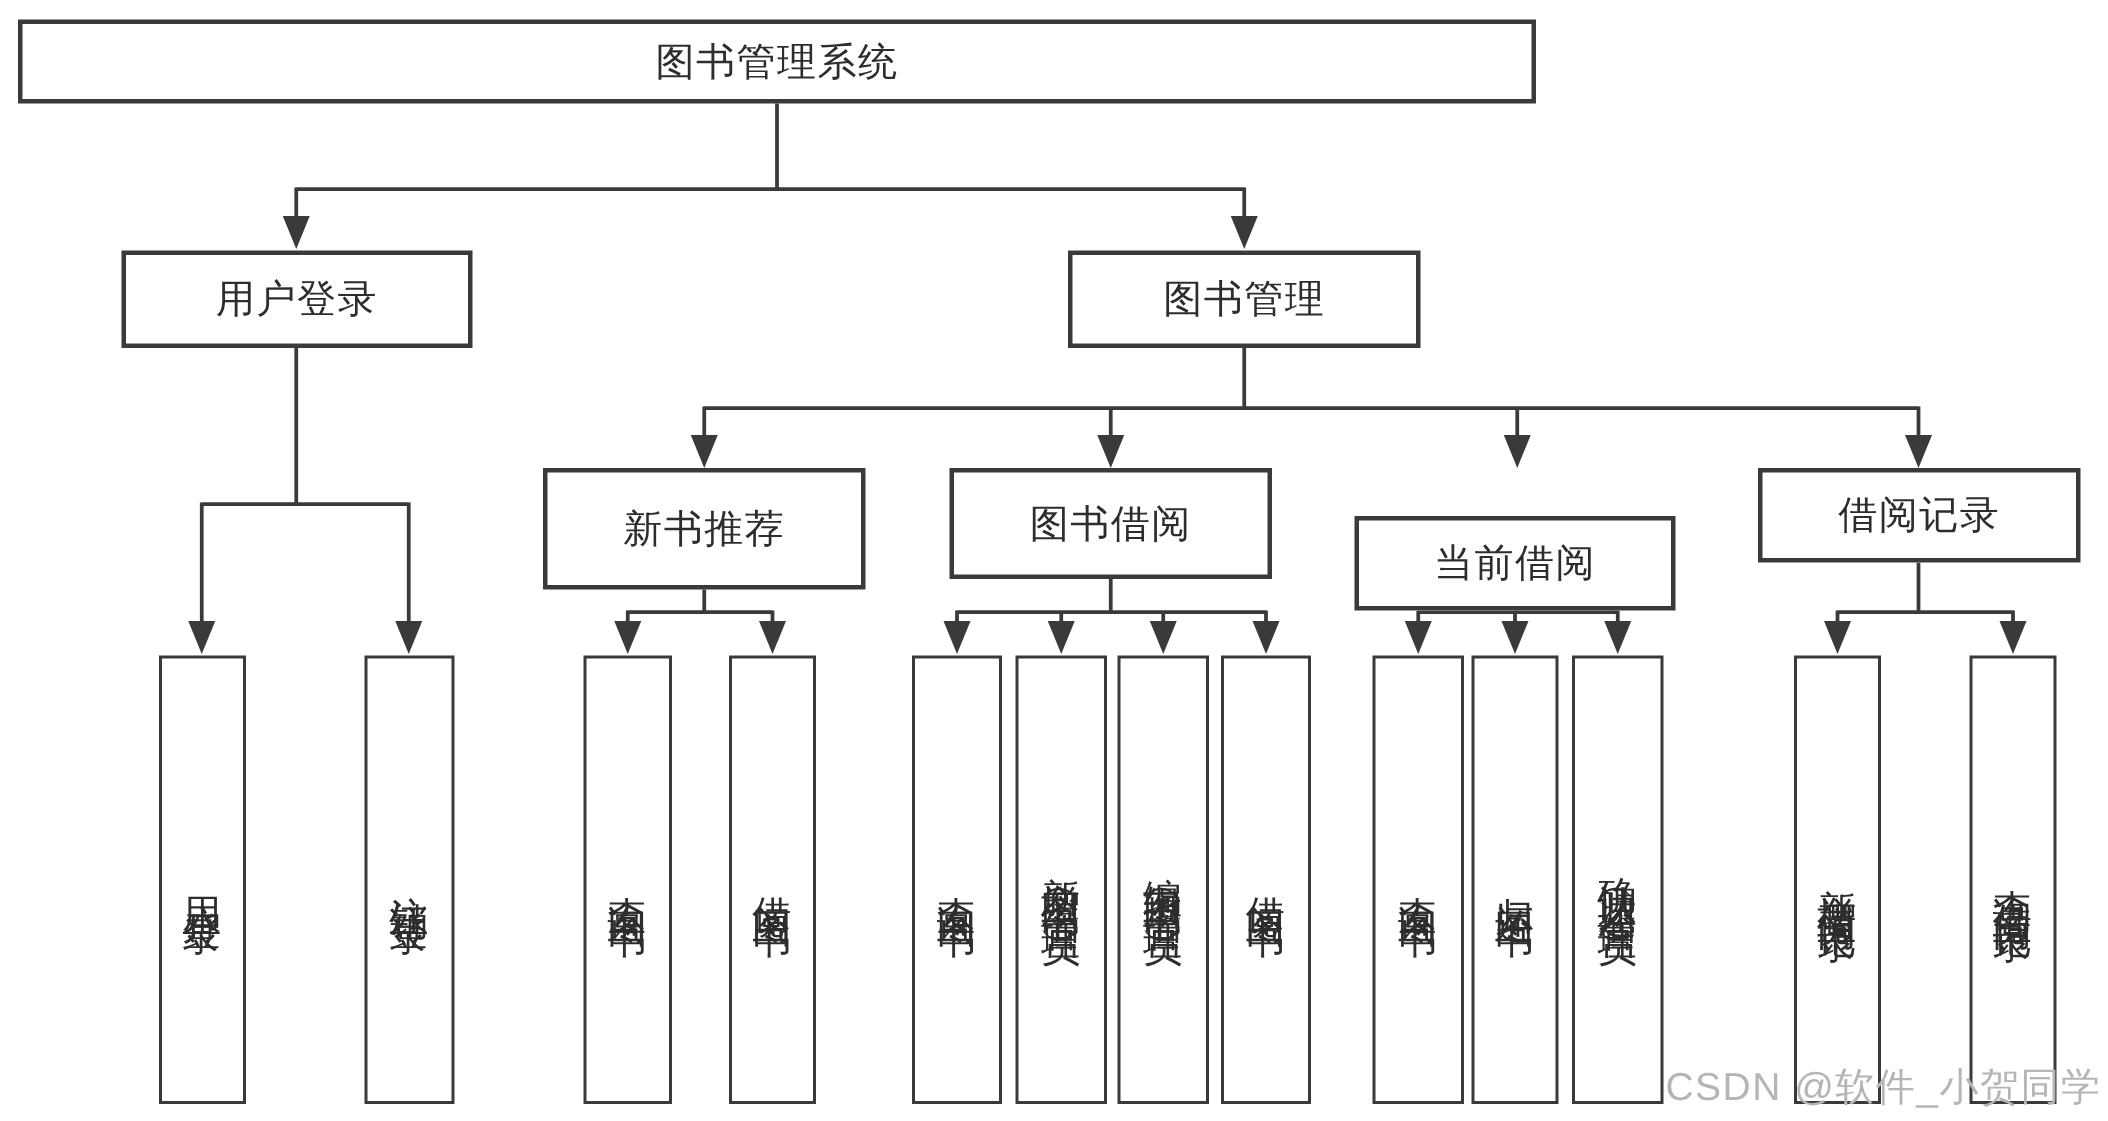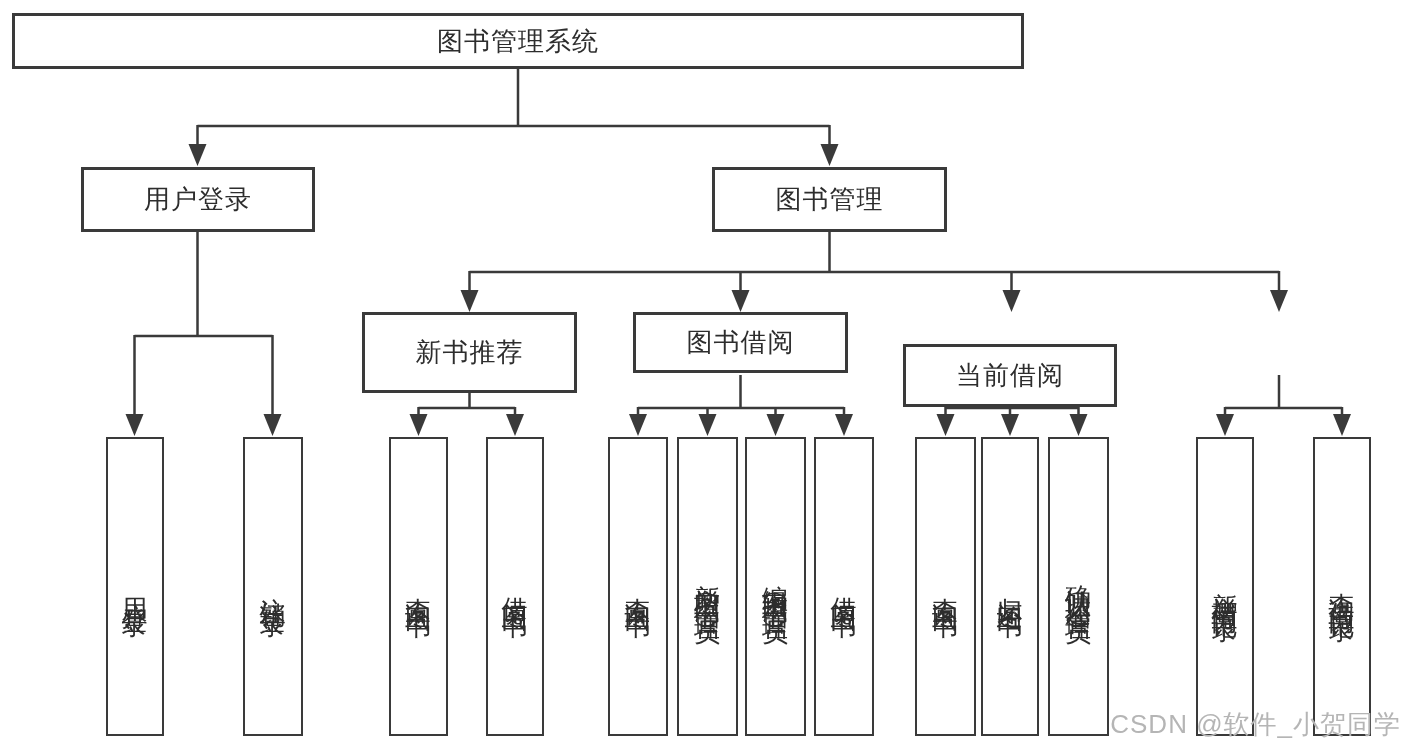--- a/index.html
+++ b/index.html
@@ -82,25 +82,28 @@
   <div class="box" style="left:81px; top:167px; width:234px; height:65px;">
     <span class="label">用户登录</span>
   </div>
   <div class="box" style="left:712px; top:167px; width:235px; height:65px;font-family:Liberation Mono, monospace;">
     <span class="label">图书管理</span>
   </div>
 
   <div class="box" style="left:362px; top:312px; width:215px; height:81px;">
     <span class="label">新书推荐</span>
   </div>
-  <div class="box" style="left:633px; top:312px; width:215px; height:61px;">
+  <div class="box" style="left:633px; top:312px; width:215px; height:74px;">
     <span class="label">图书借阅</span>
   </div>
   <div class="box" style="left:903px; top:312px; width:214px; height:63px;margin-top:32px;">
     <span class="label">当前借阅</span>
+  </div>
+  <div class="box" style="left:1172px; top:312px; width:215px; height:63px;">
+    <span class="label">借阅记录</span>
   </div>
 
   <div class="box leaf" style="left:106px; top:437px; width:58px; height:299px;">
     <span class="label">用户登录</span>
   </div>
   <div class="box leaf" style="left:243px; top:437px; width:60px; height:299px;">
     <span class="label">注销登录</span>
   </div>
 
   <div class="box leaf" style="left:389px; top:437px; width:59px; height:299px;">

